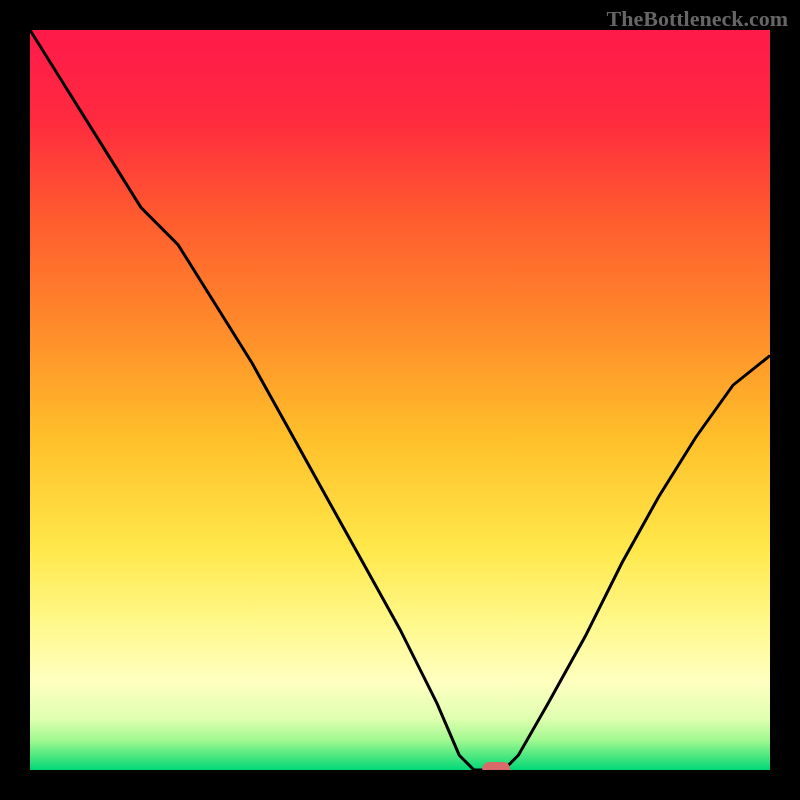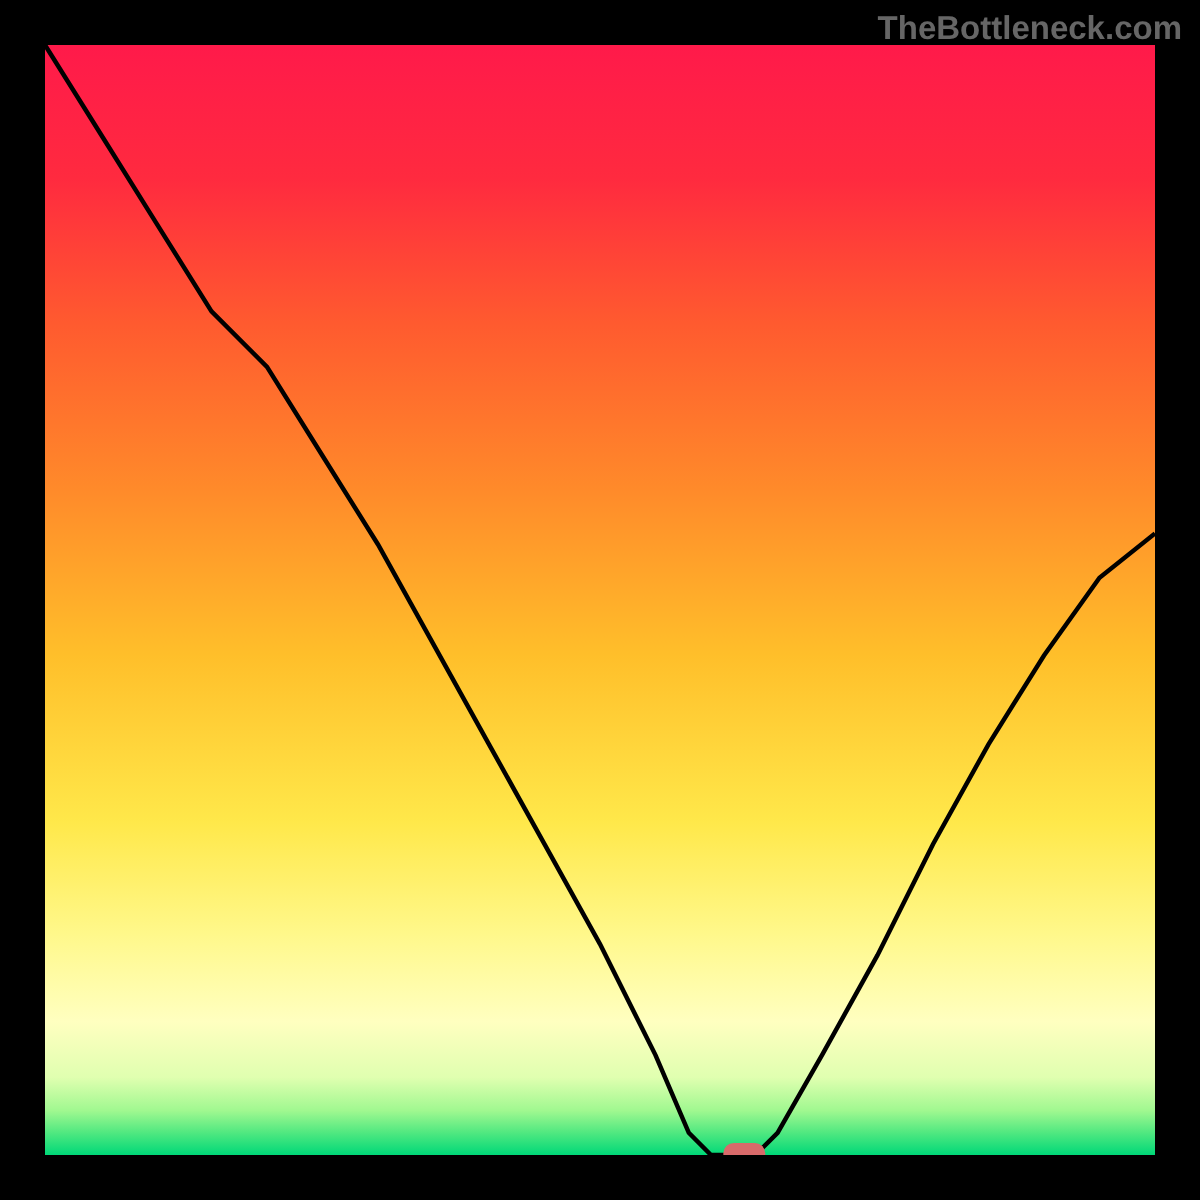--- a/index.html
+++ b/index.html
@@ -12,20 +12,21 @@
     overflow: hidden;
   }
   .watermark {
     position: absolute;
     top: 6px;
     right: 12px;
     color: #666;
     font-size: 22px;
     font-weight: bold;
     z-index: 10;
+    font-family: Liberation Serif, serif;
   }
   .chart-area {
     position: absolute;
     left: 30px;
     top: 30px;
     width: 740px;
     height: 740px;
   }
   svg {
     display: block;

